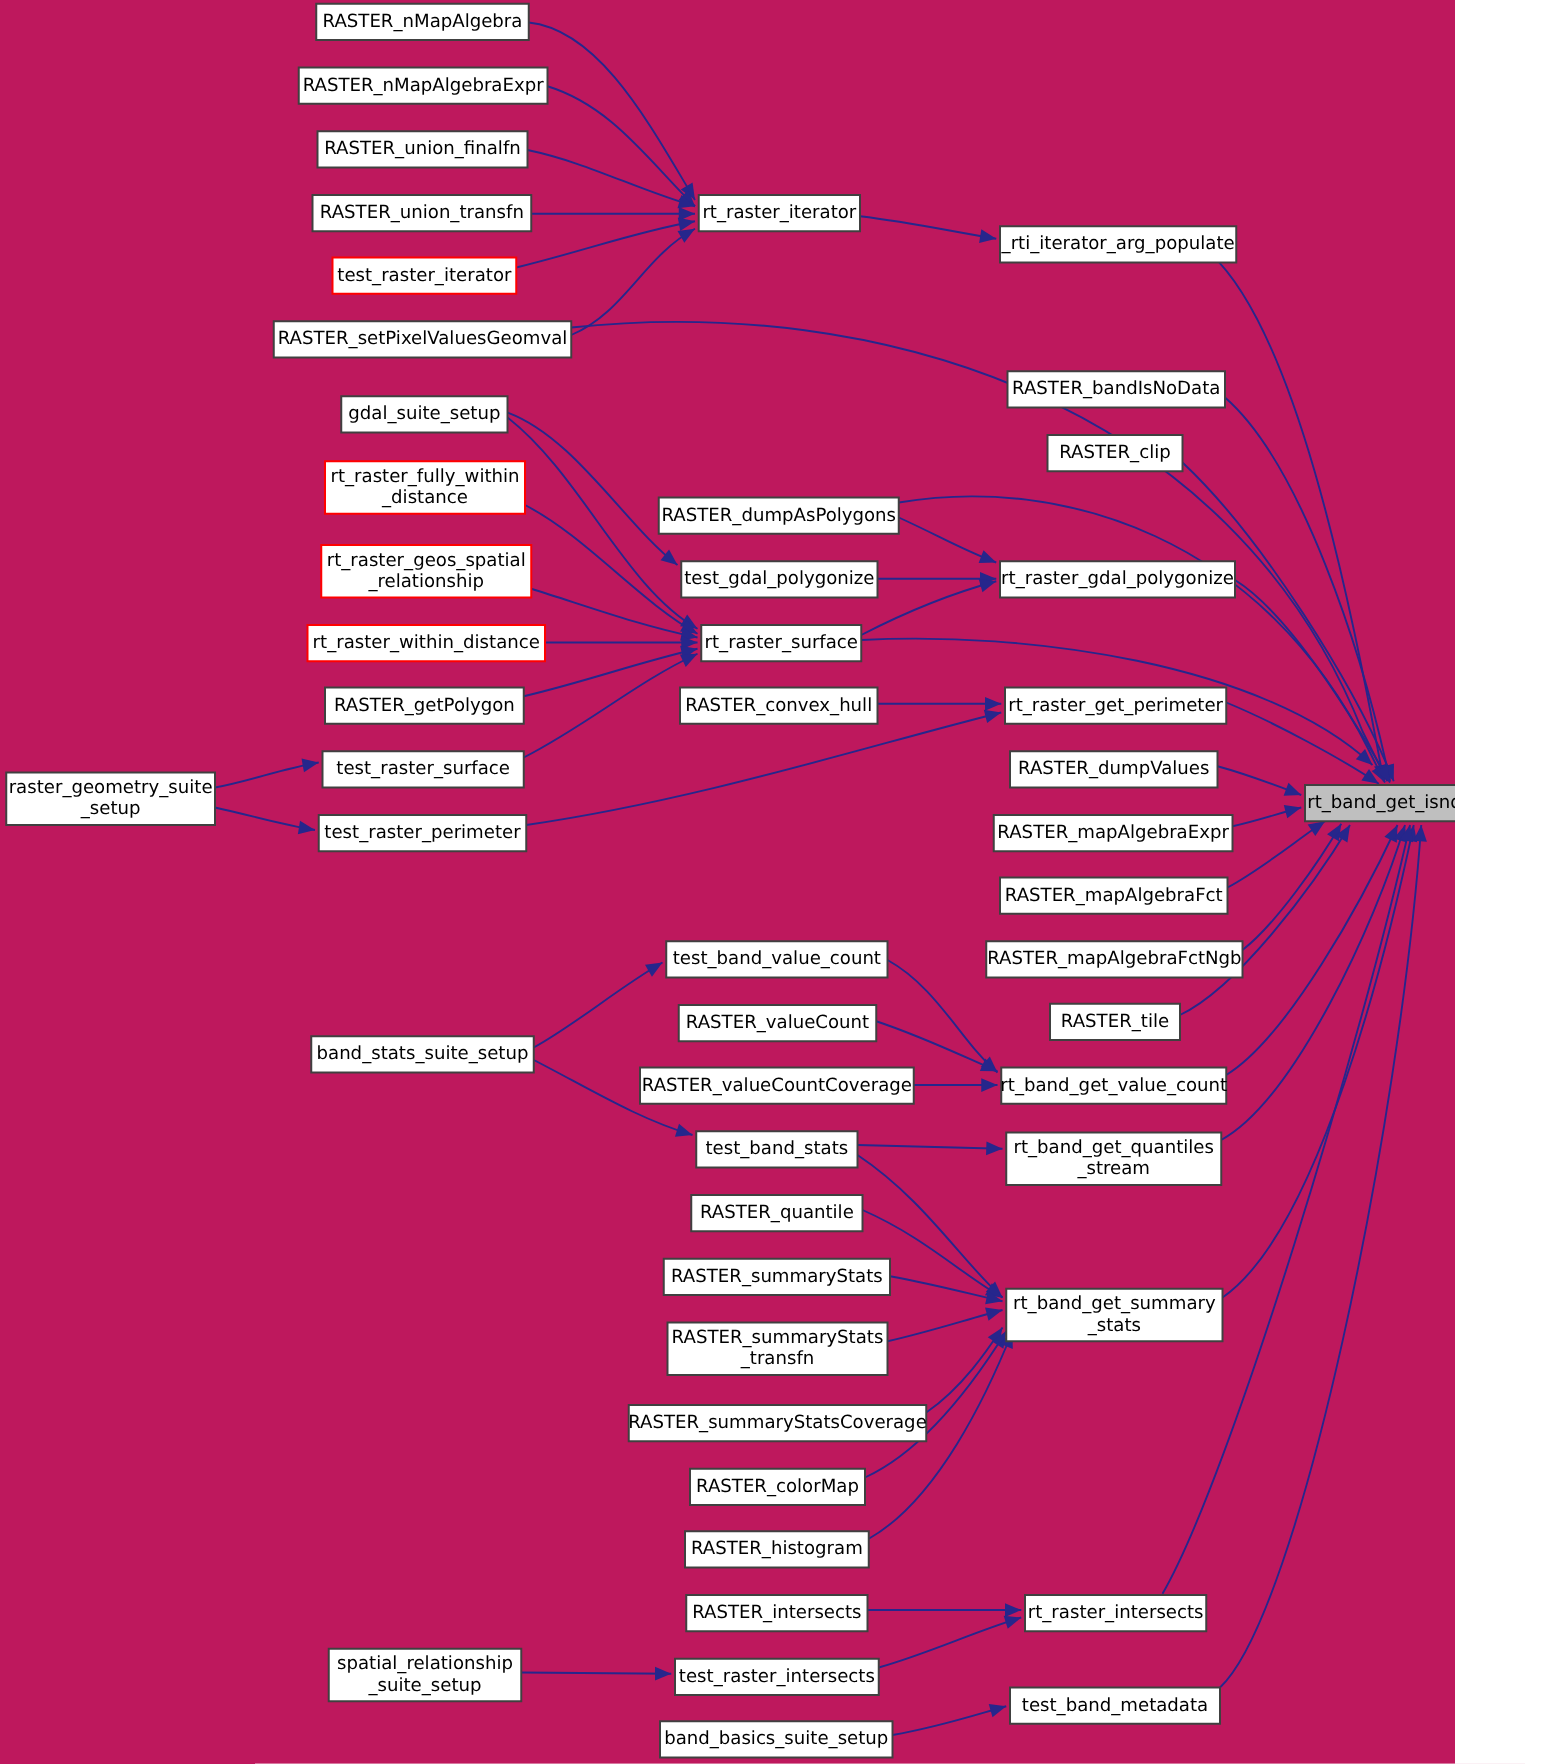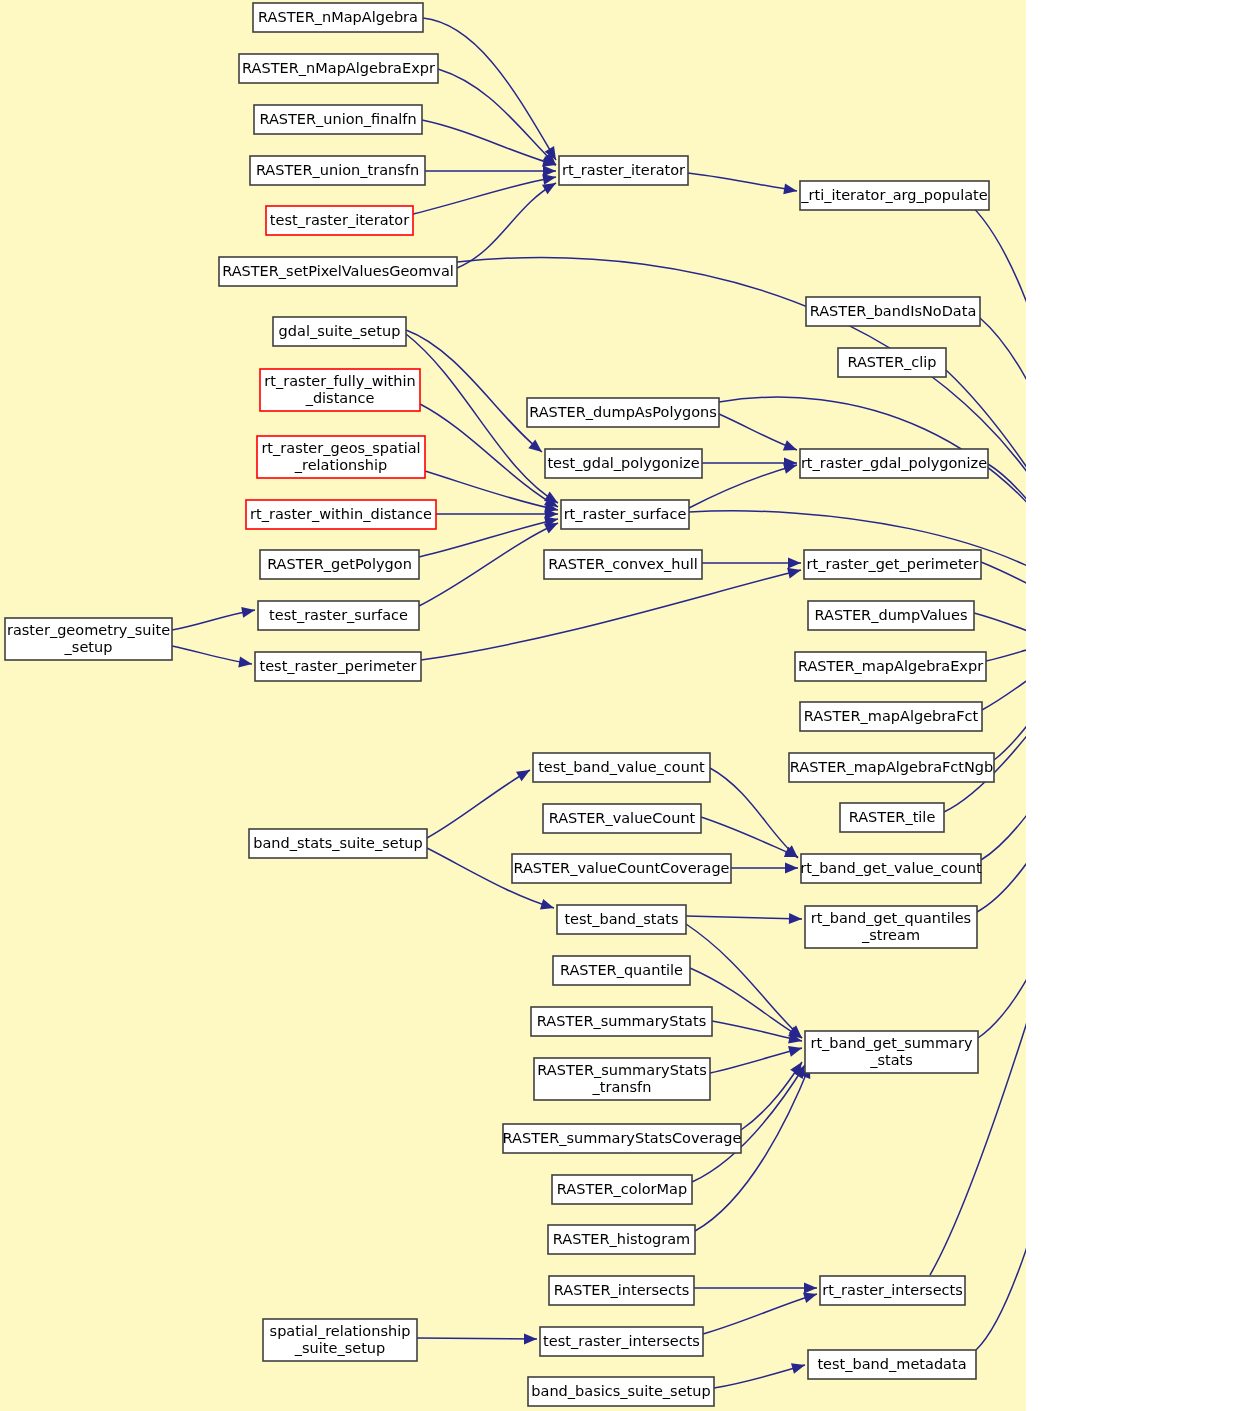--- a/index.html
+++ b/index.html
@@ -2,23 +2,23 @@
 <html><head>
 <meta charset="utf-8">
 <style>
   html, body {
     margin: 0;
     padding: 0;
     background: #ffffff;
   }
   #graph-root {
     position: relative;
-    width: 1026px;
+    width: 1164px;
     height: 1411px;
-    background: #fef9c3;
+    background: #be185d;
     font-family: "DejaVu Sans", "Liberation Sans", sans-serif;
     overflow: hidden;
   }
   svg#callgraph {
     display: block;
     width: 1241px;
     height: 1411px;
   }
   .node-box {
     fill: #ffffff;

